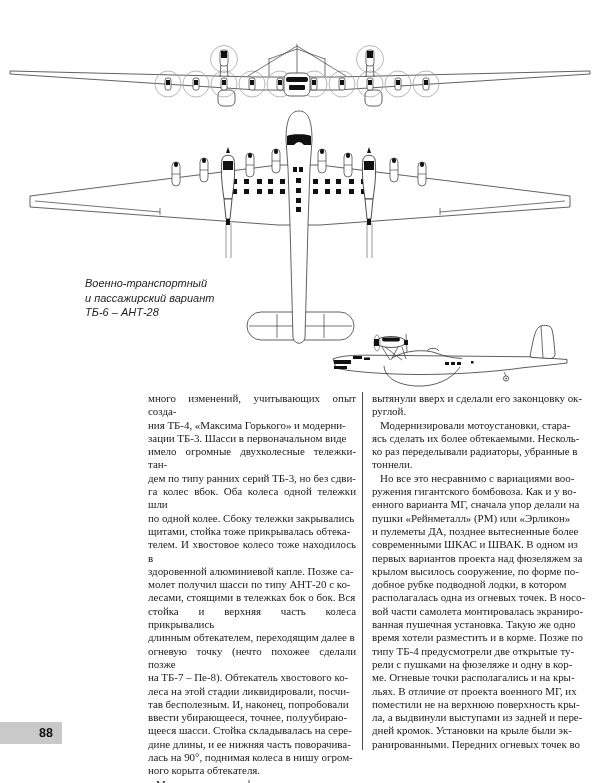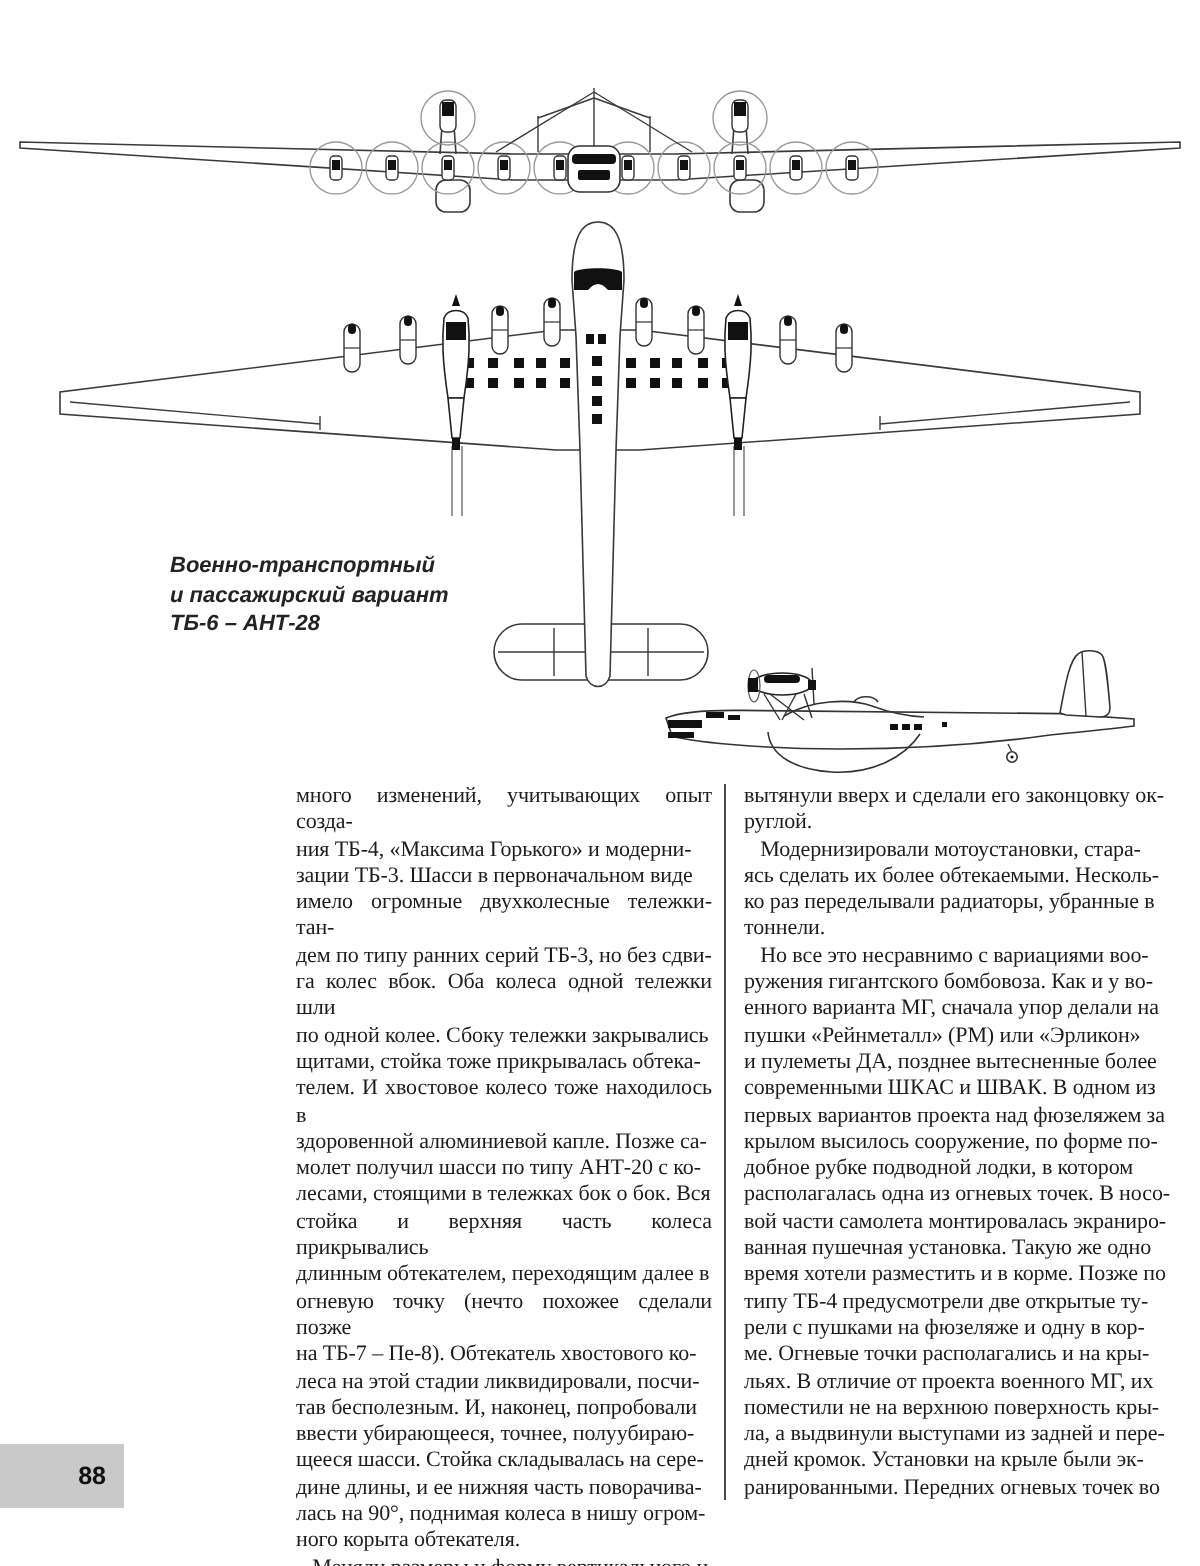--- a/index.html
+++ b/index.html
@@ -13,21 +13,21 @@
   }
   .abs{position:absolute;}
   svg{display:block;}
   .drawing path,.drawing line,.drawing circle,.drawing rect,.drawing ellipse,.drawing polygon{
     vector-effect:non-scaling-stroke;
   }
   
   .caption{
     left:85px;top:276px;width:140px;
     font-family:"Liberation Sans", sans-serif;
-    font-weight:bold;font-style:italic;
+    font-weight:normal;font-style:italic;
     font-size:11px;line-height:14.5px;
     color:#232323;
     white-space:pre-line;
   }
   
   .textblock{
     left:148px;top:392px;width:438px;
     display:flex;flex-direction:row;
   }
   .col{
@@ -39,21 +39,21 @@
   }
   .col.left{width:208px;}
   .col.right{width:214px;}
   .divider{
     width:1px;background:#4a4a4a;
     margin-left:6px;margin-right:9px;
     height:358px;
   }
   
   .pagebar{
-    left:0;top:722px;width:62px;height:32px;
+    left:0;top:722px;width:62px;height:22px;
     background:#c9c9c9;
     display:flex;align-items:center;justify-content:flex-end;
     padding-right:9px;box-sizing:border-box;
   }
   .pagenum{
     font-family:"Liberation Sans", sans-serif;
     font-weight:bold;font-size:12.5px;color:#111;
   }
 </style>
 </head>

